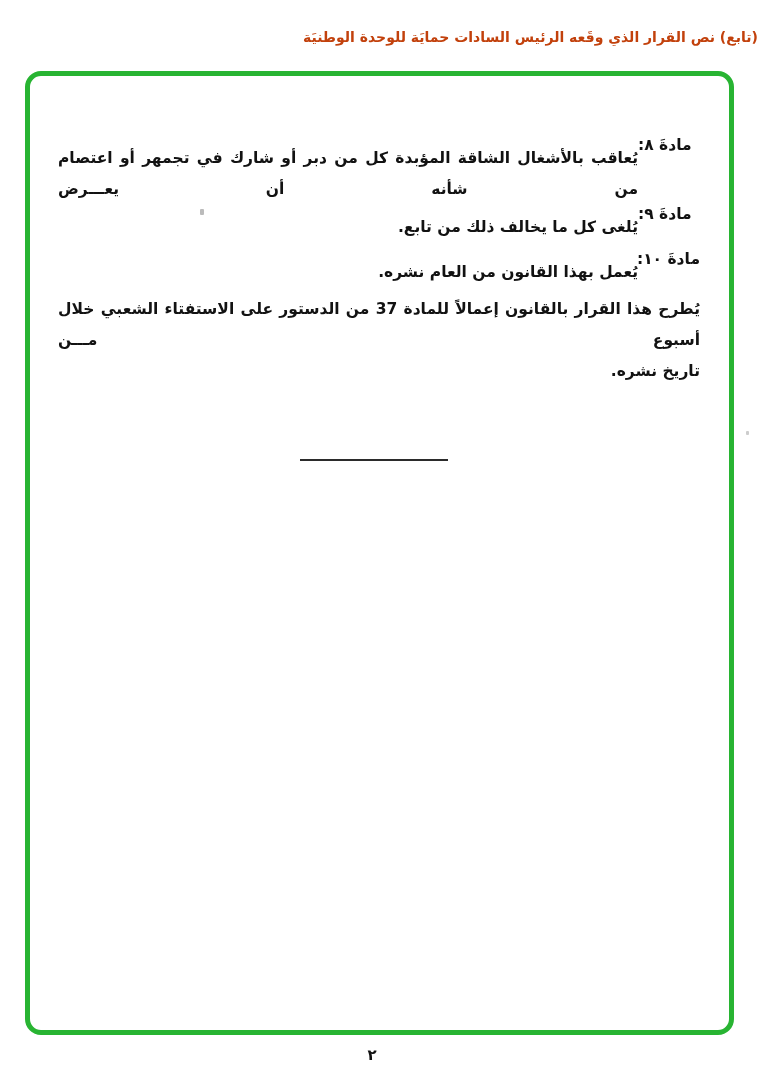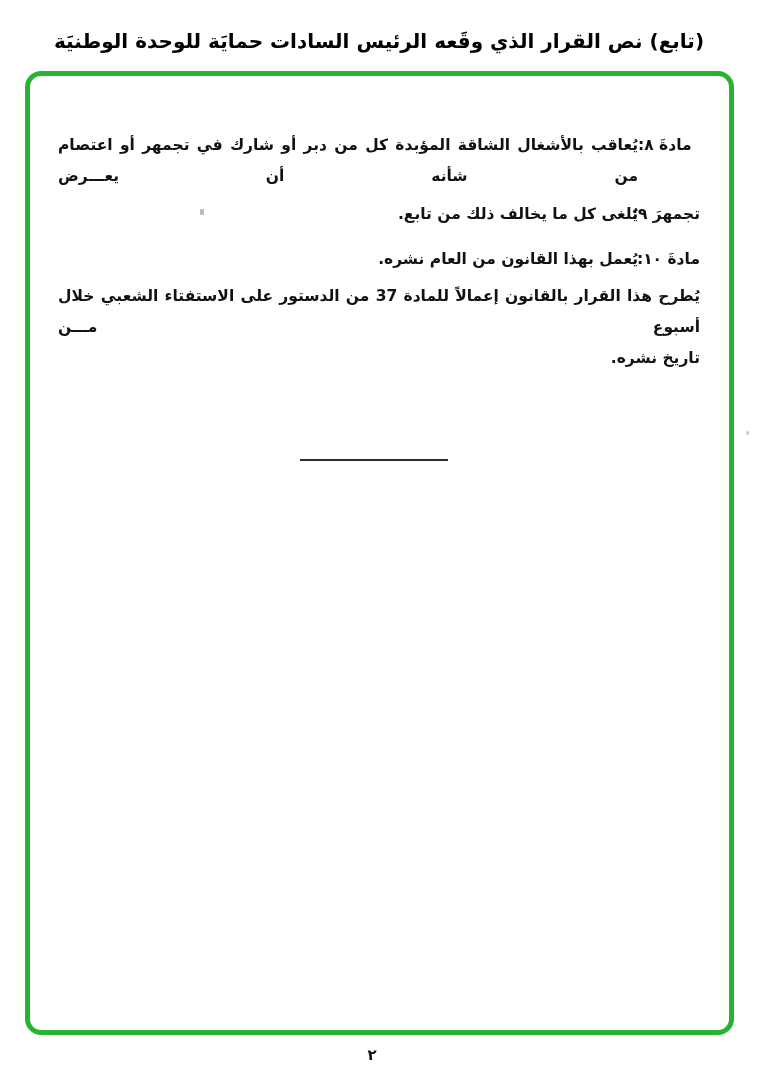--- a/index.html
+++ b/index.html
@@ -15,25 +15,24 @@
     font-family: "DejaVu Sans", sans-serif;
     font-weight: bold;
     color: #141414;
     overflow: hidden;
   }
   .header-title {
     position: absolute;
     top: 29px;
     left: 0;
     right: 0;
-    text-align: center;
     direction: rtl;
-    font-size: 20px;
+    font-size: 14px;
     letter-spacing: 0.2px;
-    color: #000000;
+    color: #c2410c;
   }
   .doc-frame {
     position: absolute;
     left: 25px;
     top: 71px;
     width: 709px;
     height: 964px;
     box-sizing: border-box;
     border: 5px solid var(--accent, #28b432);
     border-radius: 16px;
@@ -52,20 +51,21 @@
   .article-label {
     flex: 0 0 62px;
     width: 62px;
     text-align: left;
     white-space: nowrap;
   }
   .article-body {
     flex: 1 1 auto;
     min-width: 0;
     text-align: right;
+    margin-top: 13px;
   }
   .article-body .line.fill {
     text-align: justify;
     text-align-last: justify;
   }
   .a8  { top: 130px; }
   .a9  { top: 199px; }
   .a10 { top: 244px; }
   .a11 { top: 281px; }
   .divider {
@@ -116,21 +116,21 @@
   <div class="doc-frame"></div>
 
   <div class="article a8">
     <div class="article-label">مادةَ ٨:</div>
     <div class="article-body">
       <div class="line fill">يُعاقب بالأشغال الشاقة المؤبدة كل من دبر أو شارك في تجمهر أو اعتصام من شأنه أن يعـــرض</div>
     </div>
   </div>
 
   <div class="article a9">
-    <div class="article-label">تجمهرَ ٩:</div>
+    <div class="article-label">مادةَ ٩:</div>
     <div class="article-body">
       <div class="line">يُلغى كل ما يخالف ذلك من تابع.</div>
     </div>
   </div>
 
   <div class="article a10">
     <div class="article-label">مادةَ ١٠:</div>
     <div class="article-body">
       <div class="line">يُعمل بهذا القانون من العام نشره.</div>
     </div>

